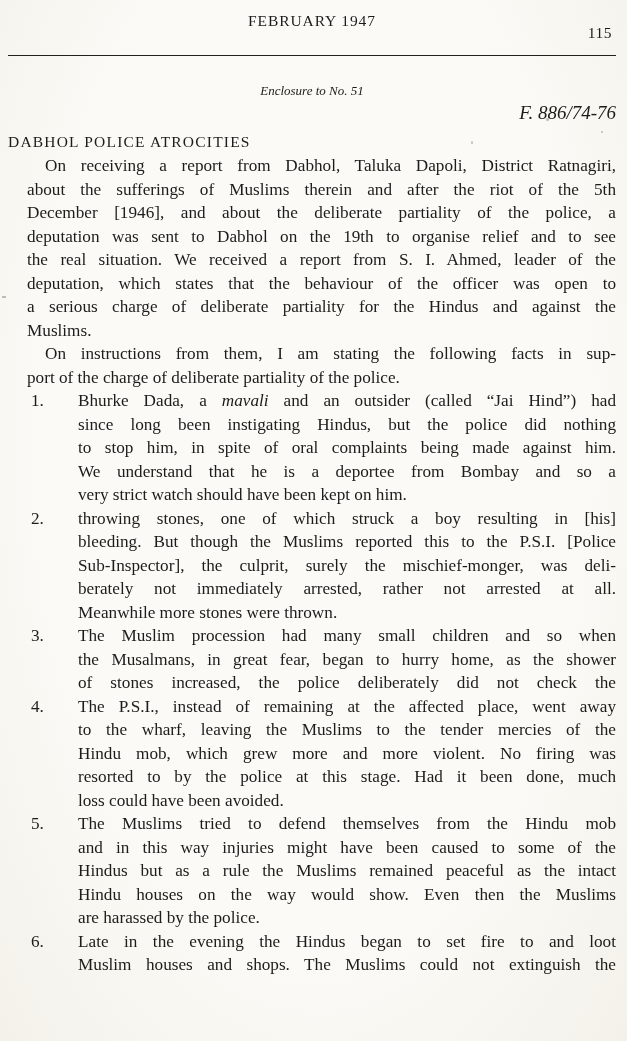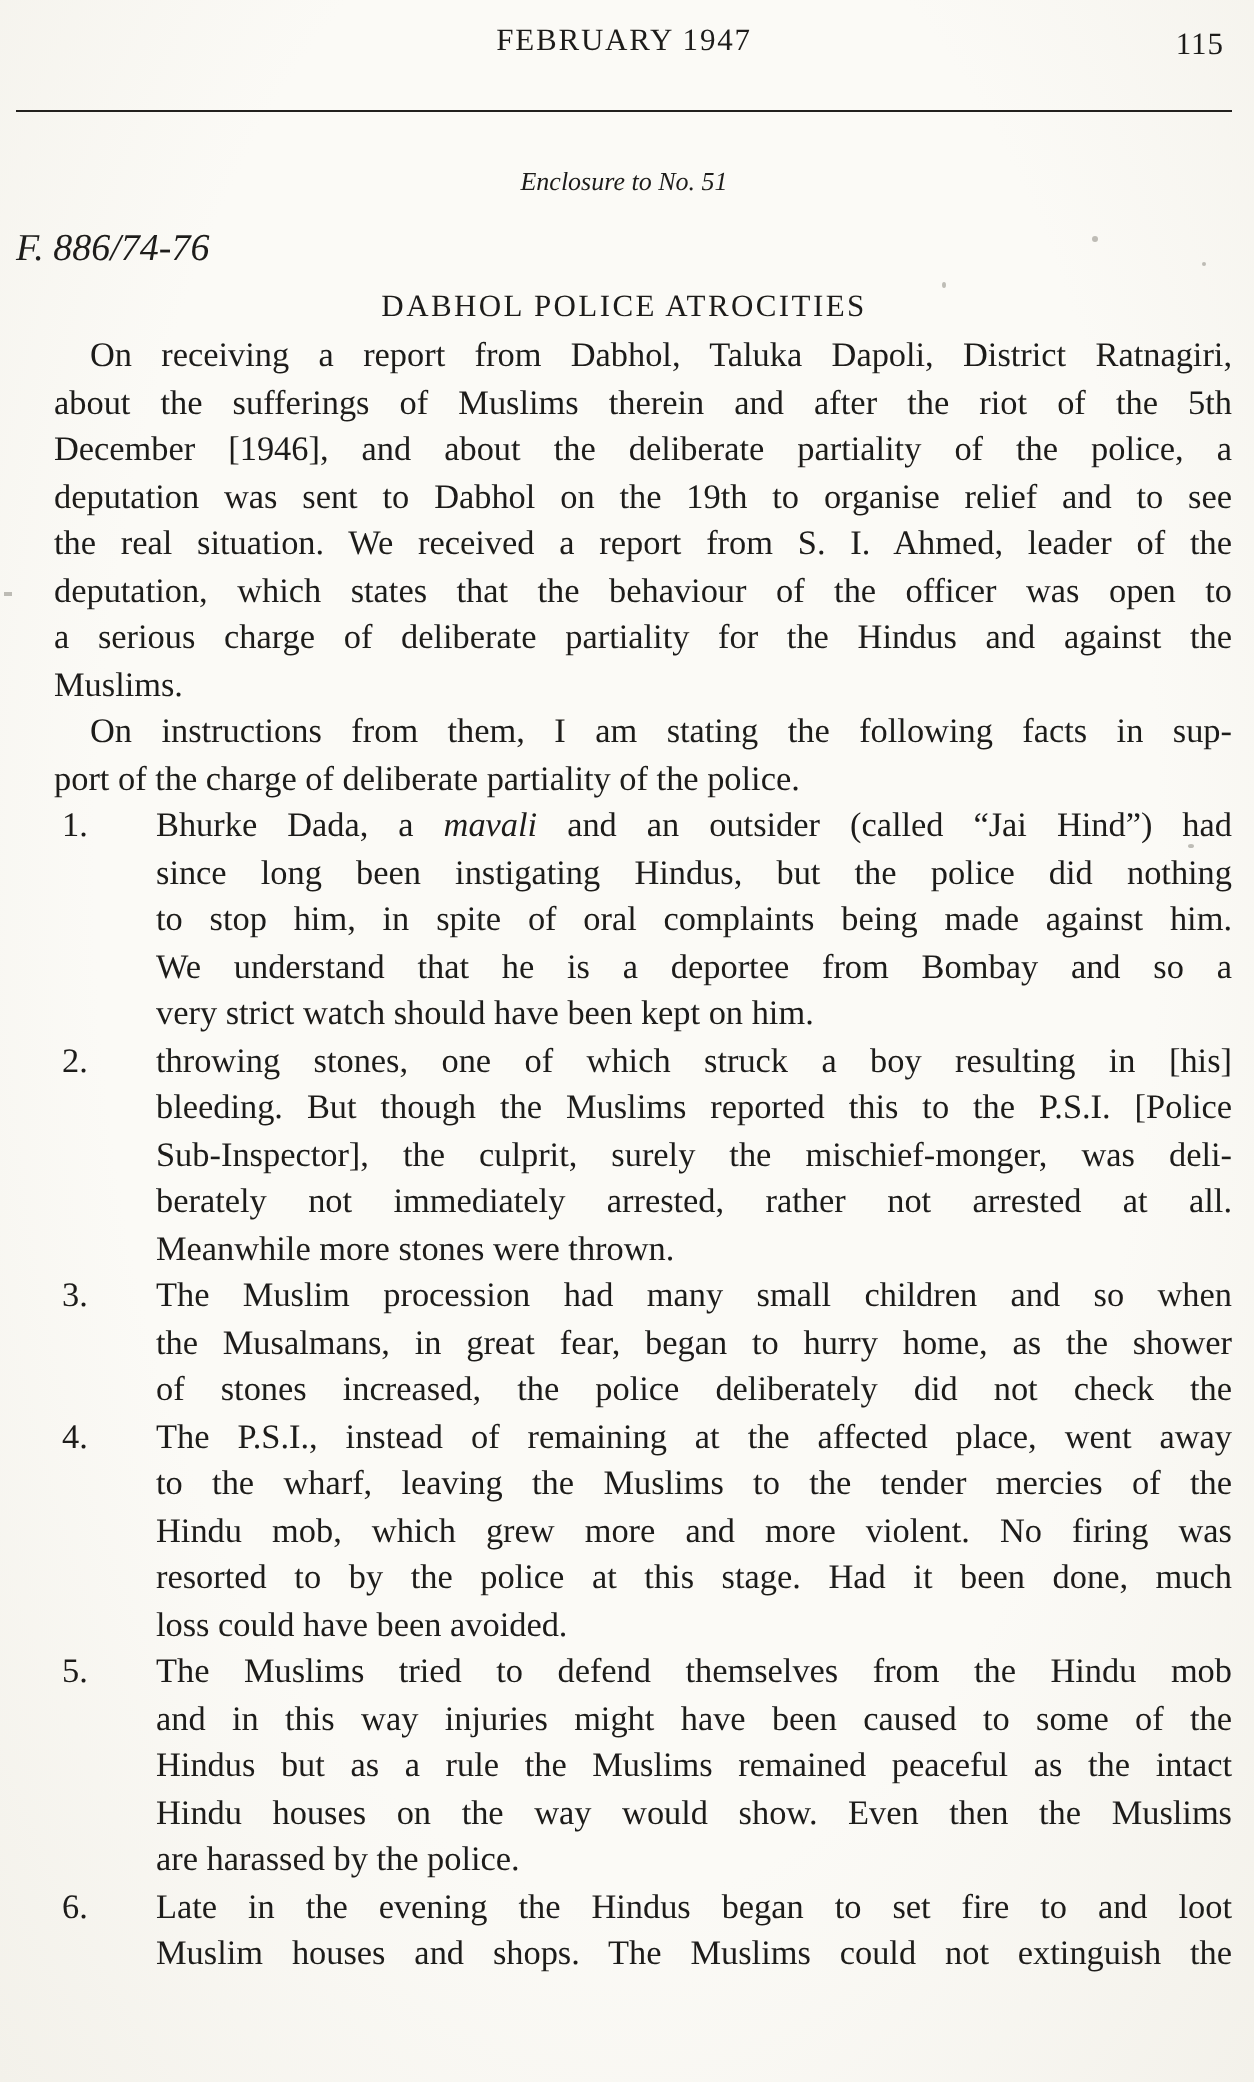--- a/index.html
+++ b/index.html
@@ -16,45 +16,45 @@
   .page { padding: 0 11px 0 8px; position: relative; }
 
   
   .header { position: relative; height: 31px; padding-top: 12px; }
   .running-title {
     text-align: center;
     font-size: 15.5px;
     letter-spacing: 0.9px;
   }
   .page-number {
-    position: absolute; right: 4px; top: 14px;
+    position: absolute; right: 4px; top: 24px;
     font-size: 15.5px; letter-spacing: 0.5px; text-align: right;
   }
   .rule {
     border: none;
     border-top: 1.7px solid #23211e;
     margin: 12px 0 0 0;
   }
 
   
   .enclosure-title {
     margin-top: 27px;
     text-align: center;
     font-style: italic;
     font-size: 13px;
   }
   .file-reference {
-    margin-top: 15px;
-    text-align: left;
+    margin-top: 3px;
+    text-align: right;
     font-style: italic;
     font-size: 19px;
   }
   .section-title {
     margin-top: 9px;
-    text-align: center;
+    text-align: left;
     font-size: 15.5px;
     letter-spacing: 1.2px;
   }
 
   
   .bodytext { margin-top: 3px; font-size: 17.2px; }
   .line {
     line-height: 23.5px;
     text-align: justify;
     text-align-last: justify;

